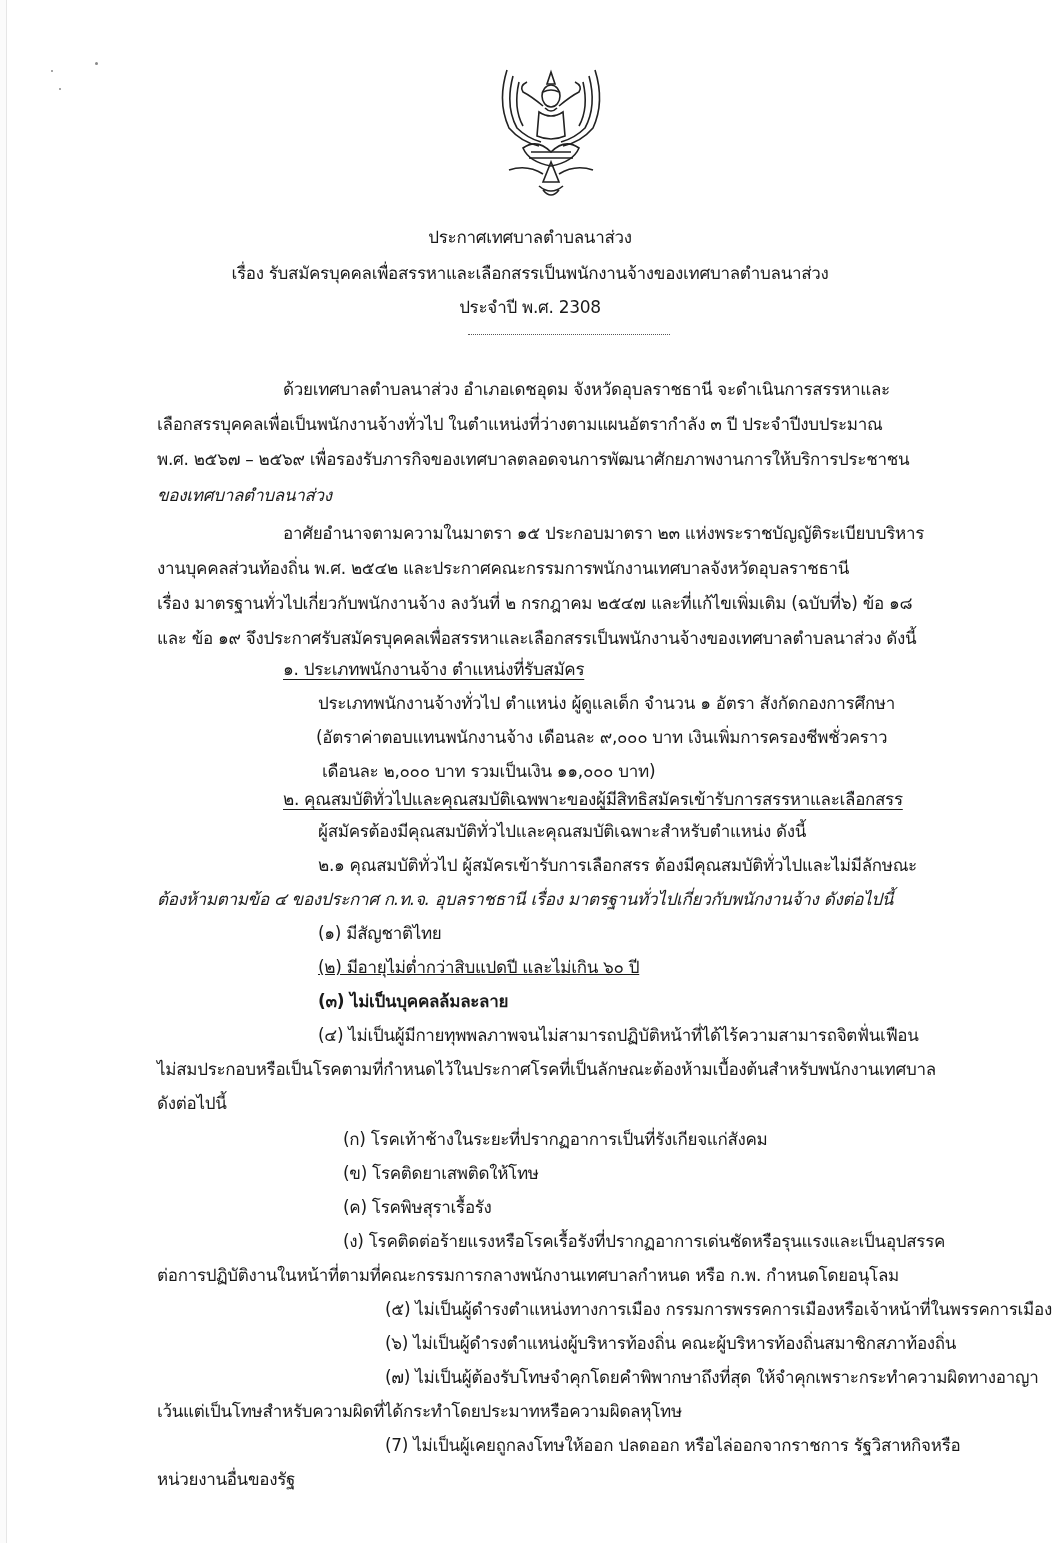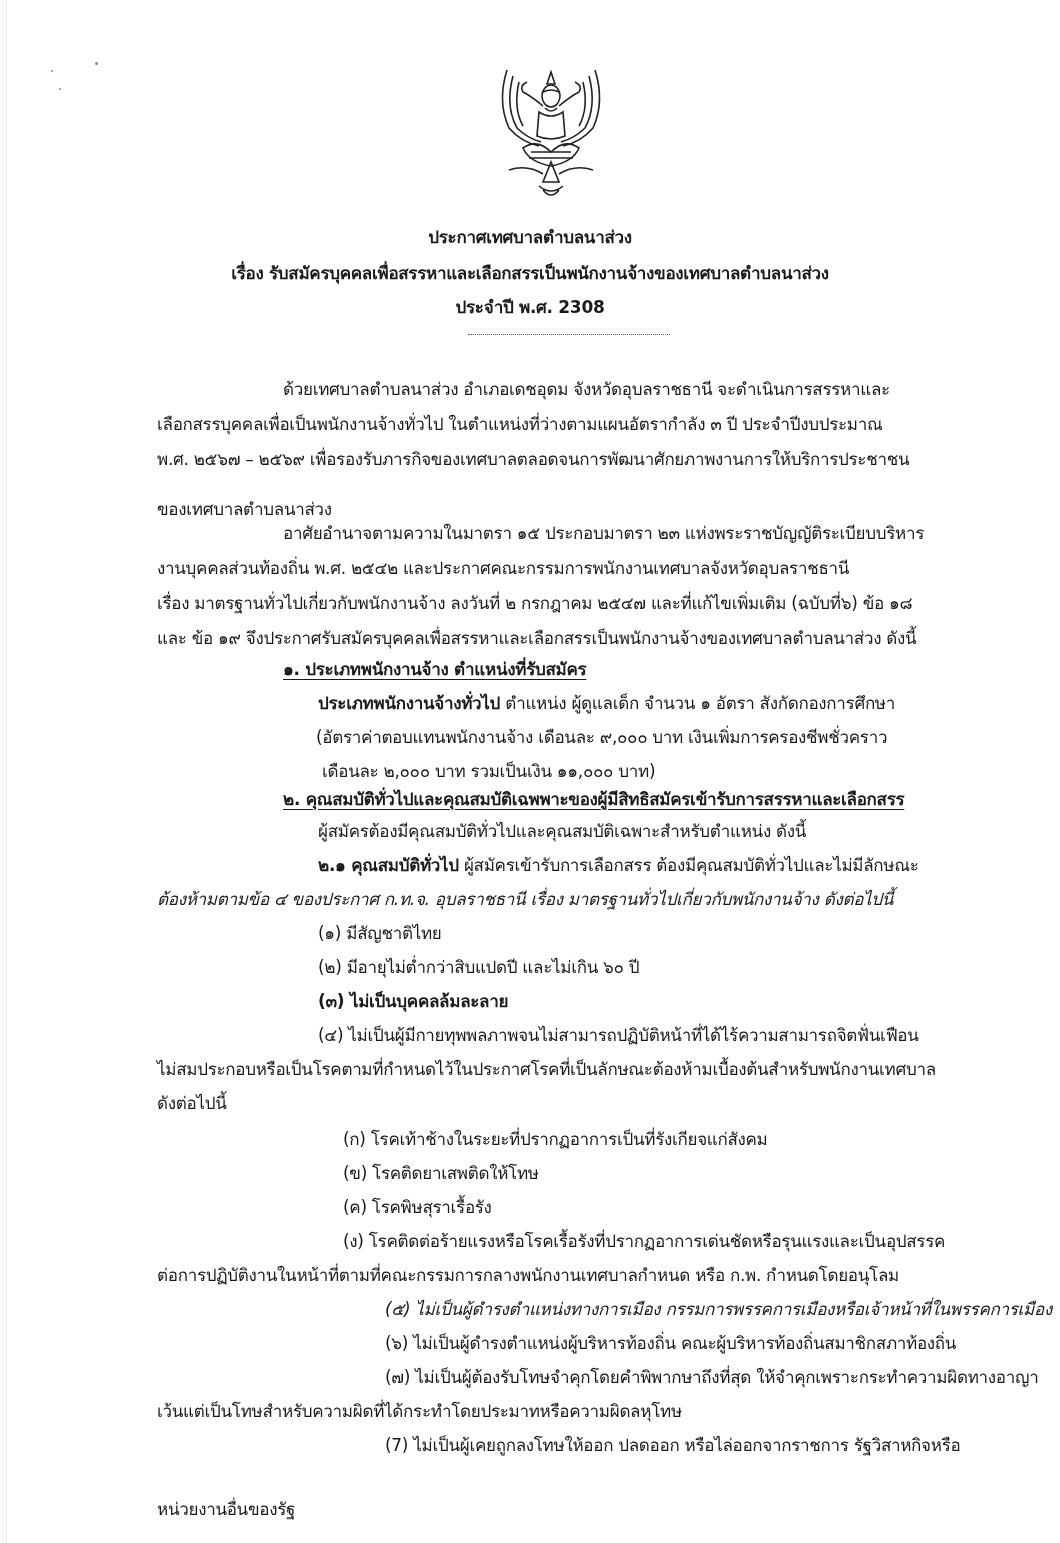--- a/index.html
+++ b/index.html
@@ -12,21 +12,21 @@
     }
     .page {
       position: absolute; left: 6px; top: 0; width: 1054px; height: 1543px;
       background: #ffffff;
       border-left: 1px solid #e6e6e6;
     }
     .speck { position: absolute; width: 3px; height: 3px; border-radius: 50%; background: #888; }
     .emblem { position: absolute; left: 487px; top: 62px; width: 128px; height: 140px; }
     .line { position: absolute; font-size: 17px; line-height: 22px; white-space: nowrap; letter-spacing: -0.3px; }
     .center { left: 0; width: 1060px; text-align: center; }
-    .bold { font-weight: bold; }
+    .bold { font-weight: normal; }
     .ul { text-decoration: underline; text-underline-offset: 4px; }
     .dots { position: absolute; left: 468px; top: 334px; width: 202px; border-top: 1px dotted #555; }
   </style>
 </head>
 <body>
 
 <div class="page">
   <span class="speck" style="left:88px;top:62px;"></span>
   <span class="speck" style="left:44px;top:70px;width:2px;height:2px;"></span>
   <span class="speck" style="left:52px;top:88px;width:2px;height:2px;"></span>
@@ -56,21 +56,21 @@
 </svg>
 
 <div class="line center bold" style="top:226px;">ประกาศเทศบาลตำบลนาส่วง</div>
 <div class="line center bold" style="top:262px;">เรื่อง  รับสมัครบุคคลเพื่อสรรหาและเลือกสรรเป็นพนักงานจ้างของเทศบาลตำบลนาส่วง</div>
 <div class="line center bold" style="top:296px;">ประจำปี พ.ศ. 2308</div>
 <div class="dots"></div>
 
 <div class="line" style="left:283px;top:378px;width:680px;">ด้วยเทศบาลตำบลนาส่วง  อำเภอเดชอุดม จังหวัดอุบลราชธานี  จะดำเนินการสรรหาและ</div>
 <div class="line" style="left:157px;top:413px;width:806px;">เลือกสรรบุคคลเพื่อเป็นพนักงานจ้างทั่วไป  ในตำแหน่งที่ว่างตามแผนอัตรากำลัง ๓ ปี ประจำปีงบประมาณ</div>
 <div class="line" style="left:157px;top:448px;width:806px;">พ.ศ. ๒๕๖๗ – ๒๕๖๙   เพื่อรองรับภารกิจของเทศบาลตลอดจนการพัฒนาศักยภาพงานการให้บริการประชาชน</div>
-<div class="line" style="left:157px;top:498px;">ของเทศบาลตำบลนาส่วง</div>
+<div class="line" style="left:157px;top:484px;font-style:italic;">ของเทศบาลตำบลนาส่วง</div>
 
 <div class="line" style="left:283px;top:522px;">อาศัยอำนาจตามความในมาตรา ๑๕ ประกอบมาตรา ๒๓  แห่งพระราชบัญญัติระเบียบบริหาร</div>
 <div class="line" style="left:157px;top:557px;">งานบุคคลส่วนท้องถิ่น พ.ศ. ๒๕๔๒   และประกาศคณะกรรมการพนักงานเทศบาลจังหวัดอุบลราชธานี</div>
 <div class="line" style="left:157px;top:592px;">เรื่อง  มาตรฐานทั่วไปเกี่ยวกับพนักงานจ้าง ลงวันที่ ๒ กรกฎาคม ๒๕๔๗  และที่แก้ไขเพิ่มเติม (ฉบับที่๖) ข้อ ๑๘</div>
 <div class="line" style="left:157px;top:627px;">และ ข้อ ๑๙ จึงประกาศรับสมัครบุคคลเพื่อสรรหาและเลือกสรรเป็นพนักงานจ้างของเทศบาลตำบลนาส่วง ดังนี้</div>
 
 <div class="line bold ul" style="left:283px;top:658px;">๑.  ประเภทพนักงานจ้าง ตำแหน่งที่รับสมัคร</div>
 <div class="line" style="left:318px;top:692px;">
   <span class="bold">ประเภทพนักงานจ้างทั่วไป</span><span>   ตำแหน่ง ผู้ดูแลเด็ก จำนวน ๑ อัตรา  สังกัดกองการศึกษา</span>
 </div>
@@ -78,30 +78,30 @@
 <div class="line" style="left:322px;top:760px;">เดือนละ ๒,๐๐๐ บาท   รวมเป็นเงิน  ๑๑,๐๐๐ บาท)</div>
 
 <div class="line bold ul" style="left:283px;top:788px;">๒.  คุณสมบัติทั่วไปและคุณสมบัติเฉพพาะของผู้มีสิทธิสมัครเข้ารับการสรรหาและเลือกสรร</div>
 <div class="line" style="left:318px;top:820px;">ผู้สมัครต้องมีคุณสมบัติทั่วไปและคุณสมบัติเฉพาะสำหรับตำแหน่ง  ดังนี้</div>
 <div class="line" style="left:318px;top:854px;">
   <span class="bold">๒.๑ คุณสมบัติทั่วไป</span><span> ผู้สมัครเข้ารับการเลือกสรร  ต้องมีคุณสมบัติทั่วไปและไม่มีลักษณะ</span>
 </div>
 <div class="line" style="left:157px;top:888px;font-style:italic;">ต้องห้ามตามข้อ ๔  ของประกาศ ก.ท.จ. อุบลราชธานี  เรื่อง  มาตรฐานทั่วไปเกี่ยวกับพนักงานจ้าง  ดังต่อไปนี้</div>
 
 <div class="line" style="left:318px;top:922px;">(๑) มีสัญชาติไทย</div>
-<div class="line" style="left:318px;top:956px;">(๒) มีอายุไม่ต่ำกว่าสิบแปดปี และไม่เกิน ๖๐ ปี</div>
+<div class="line" style="left:318px;top:956px;text-decoration:underline;">(๒) มีอายุไม่ต่ำกว่าสิบแปดปี และไม่เกิน ๖๐ ปี</div>
 <div class="line" style="left:318px;top:990px;font-weight:bold;">(๓) ไม่เป็นบุคคลล้มละลาย</div>
 <div class="line" style="left:318px;top:1024px;">(๔) ไม่เป็นผู้มีกายทุพพลภาพจนไม่สามารถปฏิบัติหน้าที่ได้ไร้ความสามารถจิตฟั่นเฟือน</div>
 <div class="line" style="left:157px;top:1058px;">ไม่สมประกอบหรือเป็นโรคตามที่กำหนดไว้ในประกาศโรคที่เป็นลักษณะต้องห้ามเบื้องต้นสำหรับพนักงานเทศบาล</div>
 <div class="line" style="left:157px;top:1092px;">ดังต่อไปนี้</div>
 
 <div class="line" style="left:343px;top:1128px;">(ก) โรคเท้าช้างในระยะที่ปรากฏอาการเป็นที่รังเกียจแก่สังคม</div>
 <div class="line" style="left:343px;top:1162px;">(ข) โรคติดยาเสพติดให้โทษ</div>
 <div class="line" style="left:343px;top:1196px;">(ค) โรคพิษสุราเรื้อรัง</div>
 <div class="line" style="left:343px;top:1230px;">(ง) โรคติดต่อร้ายแรงหรือโรคเรื้อรังที่ปรากฏอาการเด่นชัดหรือรุนแรงและเป็นอุปสรรค</div>
 <div class="line" style="left:157px;top:1264px;">ต่อการปฏิบัติงานในหน้าที่ตามที่คณะกรรมการกลางพนักงานเทศบาลกำหนด  หรือ ก.พ. กำหนดโดยอนุโลม</div>
 
-<div class="line" style="left:385px;top:1298px;font-style:italic;">(๕) ไม่เป็นผู้ดำรงตำแหน่งทางการเมือง กรรมการพรรคการเมืองหรือเจ้าหน้าที่ในพรรคการเมือง</div>
+<div class="line" style="left:385px;top:1298px;">(๕) ไม่เป็นผู้ดำรงตำแหน่งทางการเมือง กรรมการพรรคการเมืองหรือเจ้าหน้าที่ในพรรคการเมือง</div>
 <div class="line" style="left:385px;top:1332px;">(๖) ไม่เป็นผู้ดำรงตำแหน่งผู้บริหารท้องถิ่น คณะผู้บริหารท้องถิ่นสมาชิกสภาท้องถิ่น</div>
 <div class="line" style="left:385px;top:1366px;">(๗) ไม่เป็นผู้ต้องรับโทษจำคุกโดยคำพิพากษาถึงที่สุด ให้จำคุกเพราะกระทำความผิดทางอาญา</div>
 <div class="line" style="left:157px;top:1400px;">เว้นแต่เป็นโทษสำหรับความผิดที่ได้กระทำโดยประมาทหรือความผิดลหุโทษ</div>
 <div class="line" style="left:385px;top:1434px;">(7) ไม่เป็นผู้เคยถูกลงโทษให้ออก ปลดออก  หรือไล่ออกจากราชการ  รัฐวิสาหกิจหรือ</div>
-<div class="line" style="left:157px;top:1498px;">หน่วยงานอื่นของรัฐ</div>
+<div class="line" style="left:157px;top:1468px;">หน่วยงานอื่นของรัฐ</div>
 
 </body></html>

